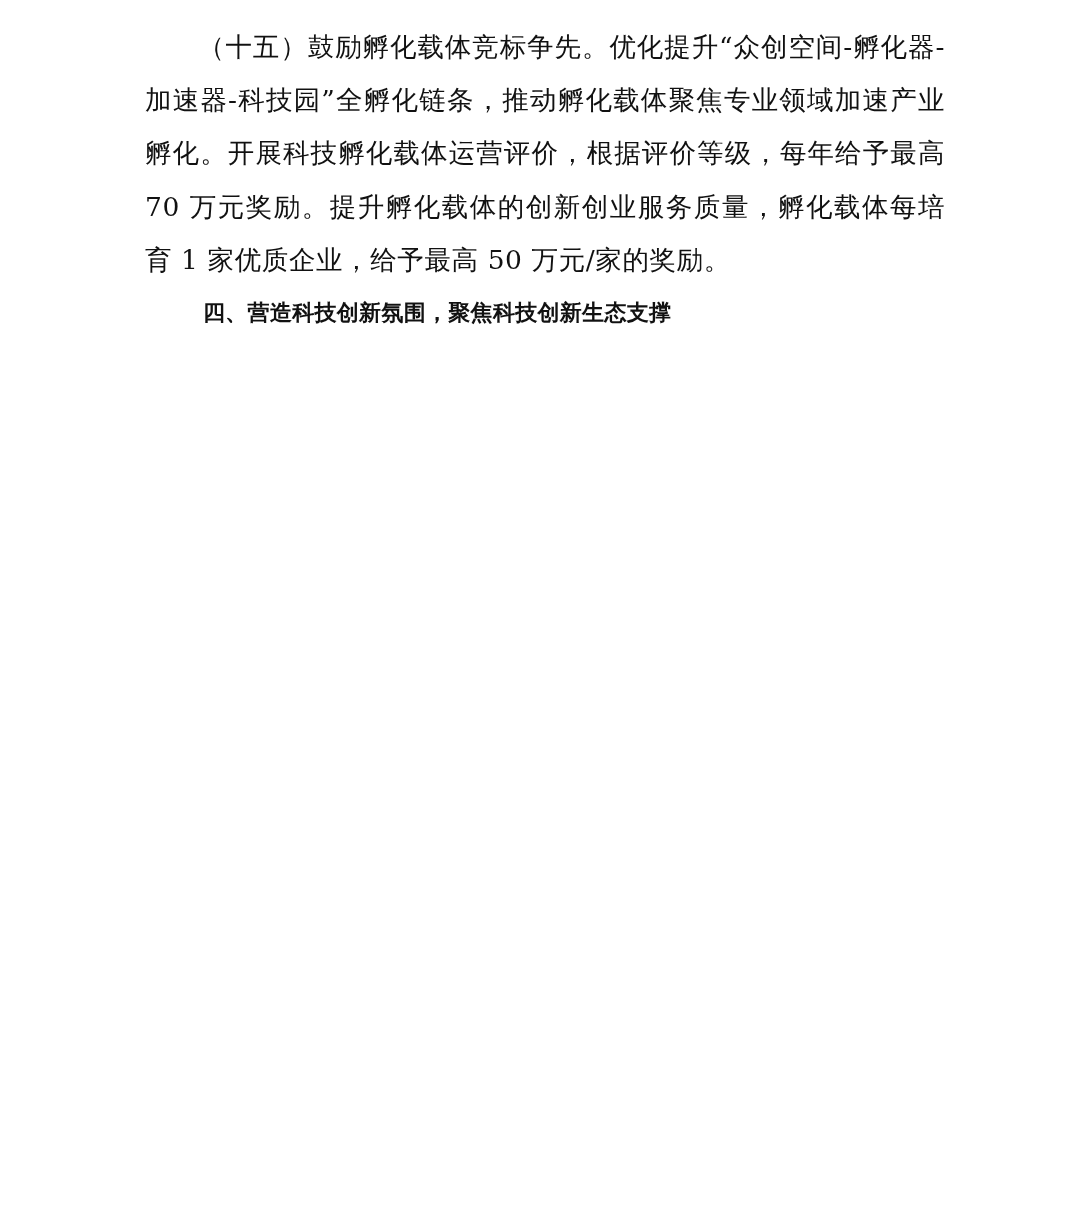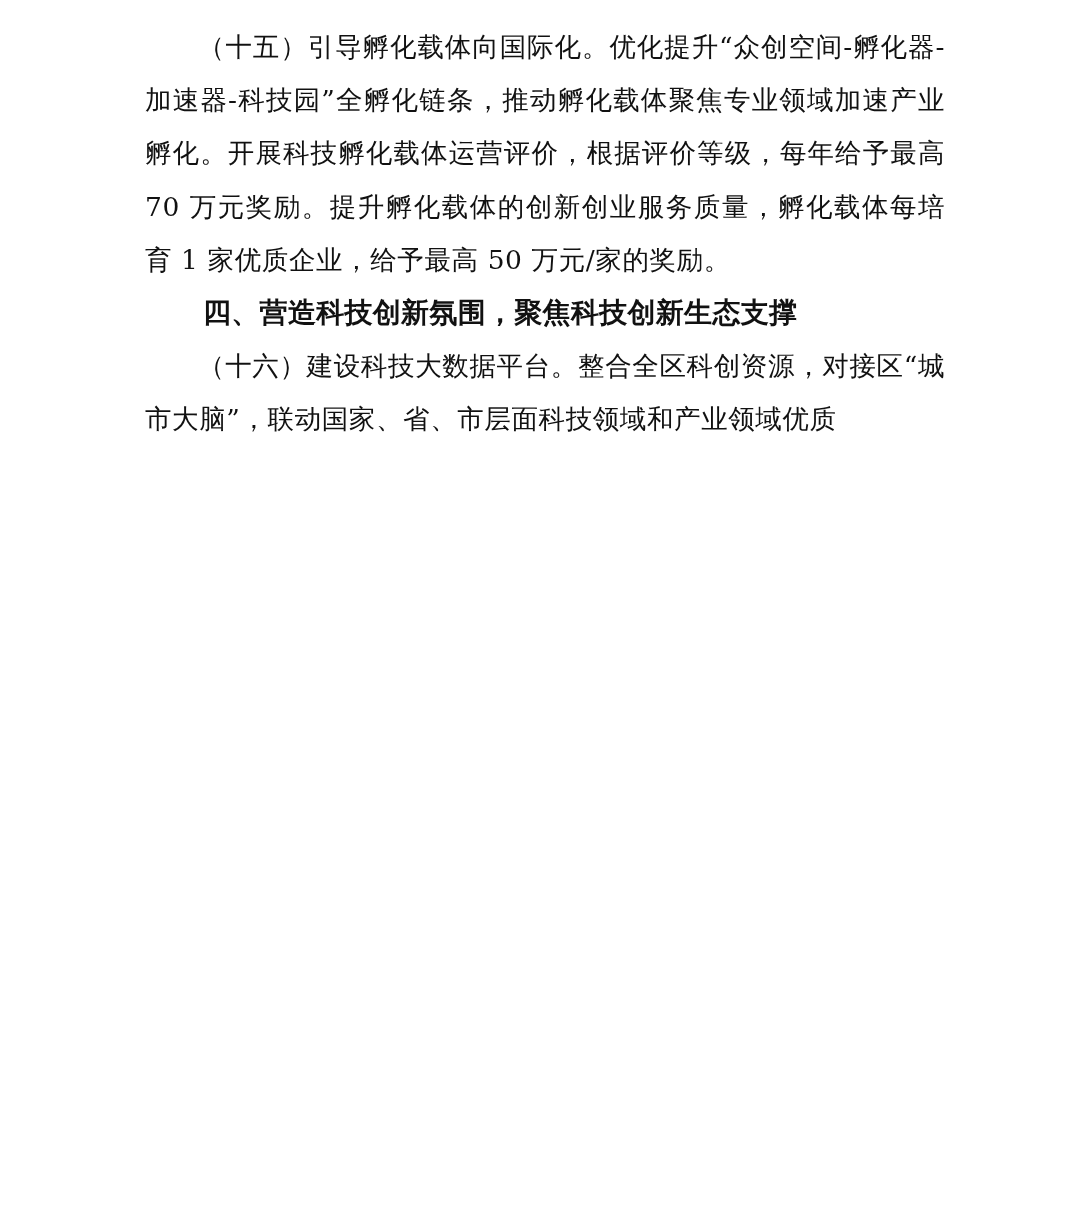--- a/index.html
+++ b/index.html
@@ -30,31 +30,28 @@
     text-indent: 2em;
     margin: 0;
     word-break: break-all;
   }
   .para .lead {
     
   }
   .heading {
     font-family: "DejaVu Sans", "Liberation Sans", sans-serif;
     font-weight: bold;
-    font-size: 28px;
+    font-size: 22px;
     line-height: 53.2px;
     letter-spacing: 0.3px;
     margin: 0;
     padding-left: 58px;
   }
 </style>
 </head>
 <body>
 
 <div class="page">
   <p class="para">
-    <span class="lead">（十五）引导孵化载体向国际化。</span><span>优化提升“众创空间-孵化器-加速器-科技园”全孵化链条，推动孵化载体聚焦专业领域加速产业孵化。开展科技孵化载体运营评价，根据评价等级，每年给予最高 70 万元奖励。提升孵化载体的创新创业服务质量，孵化载体每培育 1 家优质企业，给予最高 50 万元/家的奖励。</span>
+    <span class="lead">（十五）鼓励孵化载体竞标争先。</span><span>优化提升“众创空间-孵化器-加速器-科技园”全孵化链条，推动孵化载体聚焦专业领域加速产业孵化。开展科技孵化载体运营评价，根据评价等级，每年给予最高 70 万元奖励。提升孵化载体的创新创业服务质量，孵化载体每培育 1 家优质企业，给予最高 50 万元/家的奖励。</span>
   </p>
   <h2 class="heading">四、营造科技创新氛围，聚焦科技创新生态支撑</h2>
-  <p class="para">
-    <span class="lead">（十六）建设科技大数据平台。</span><span>整合全区科创资源，对接区“城市大脑”，联动国家、省、市层面科技领域和产业领域优质</span>
-  </p>
 </div>
 
 </body></html>

